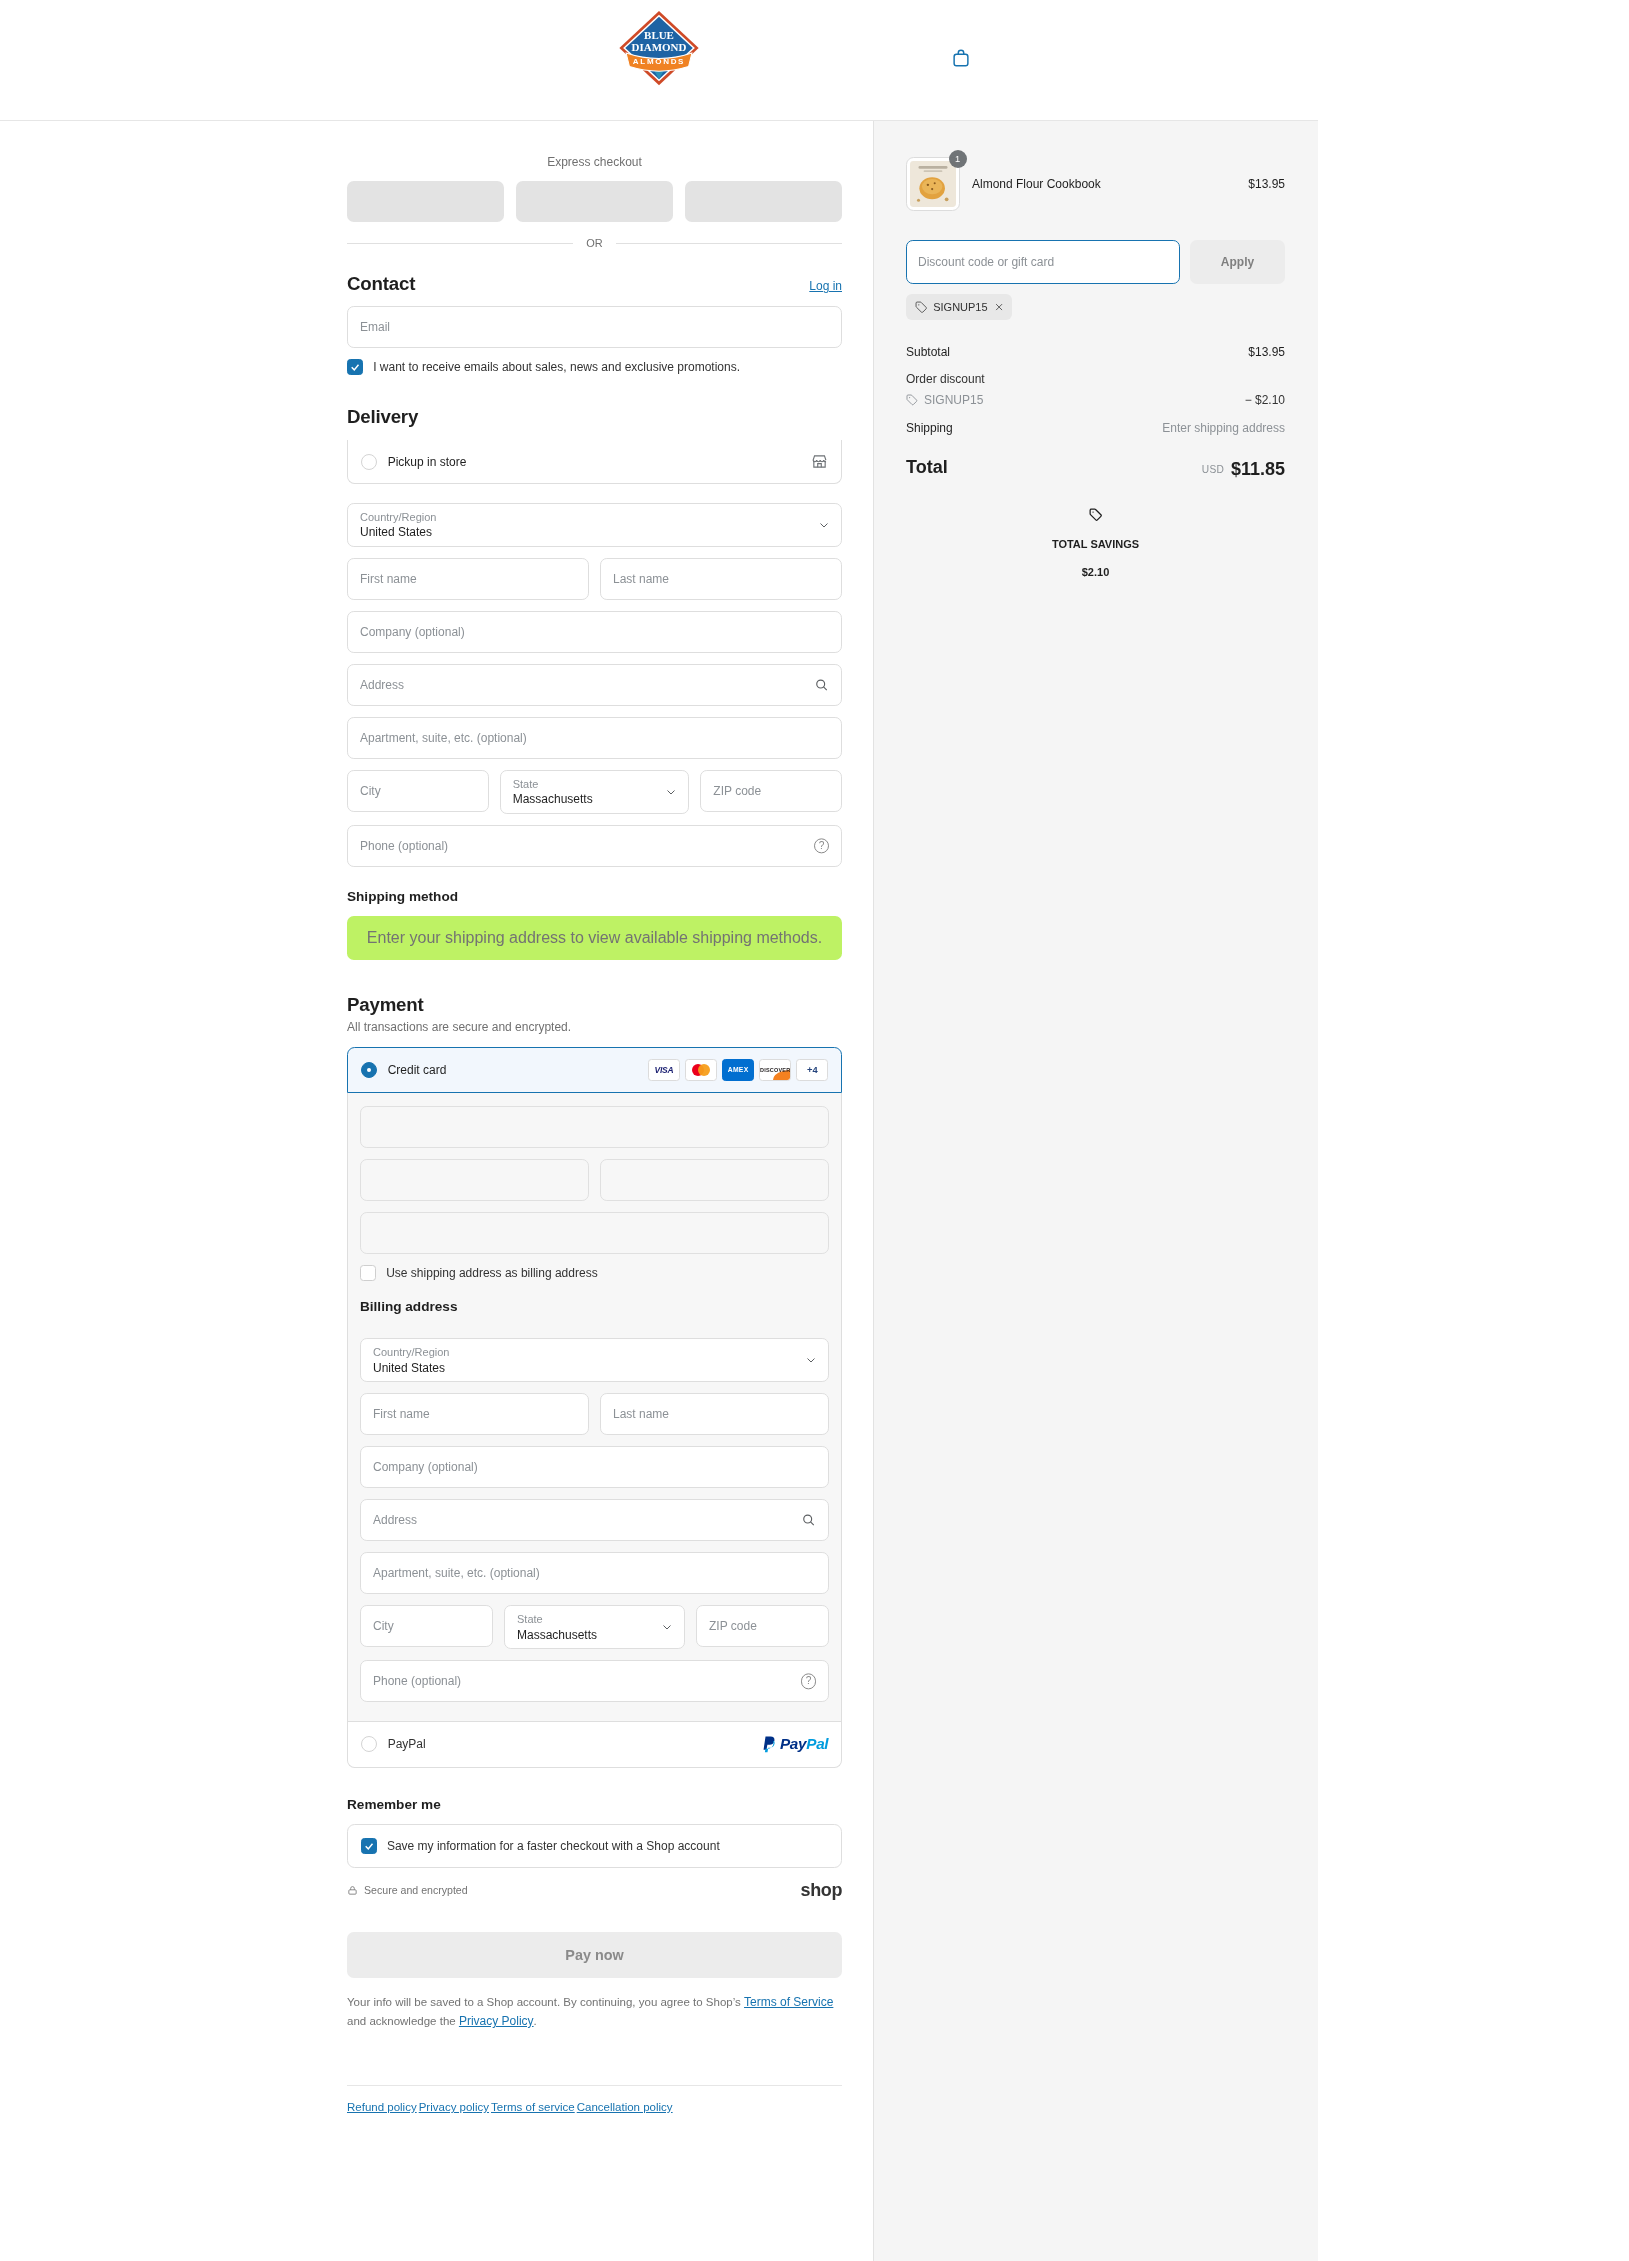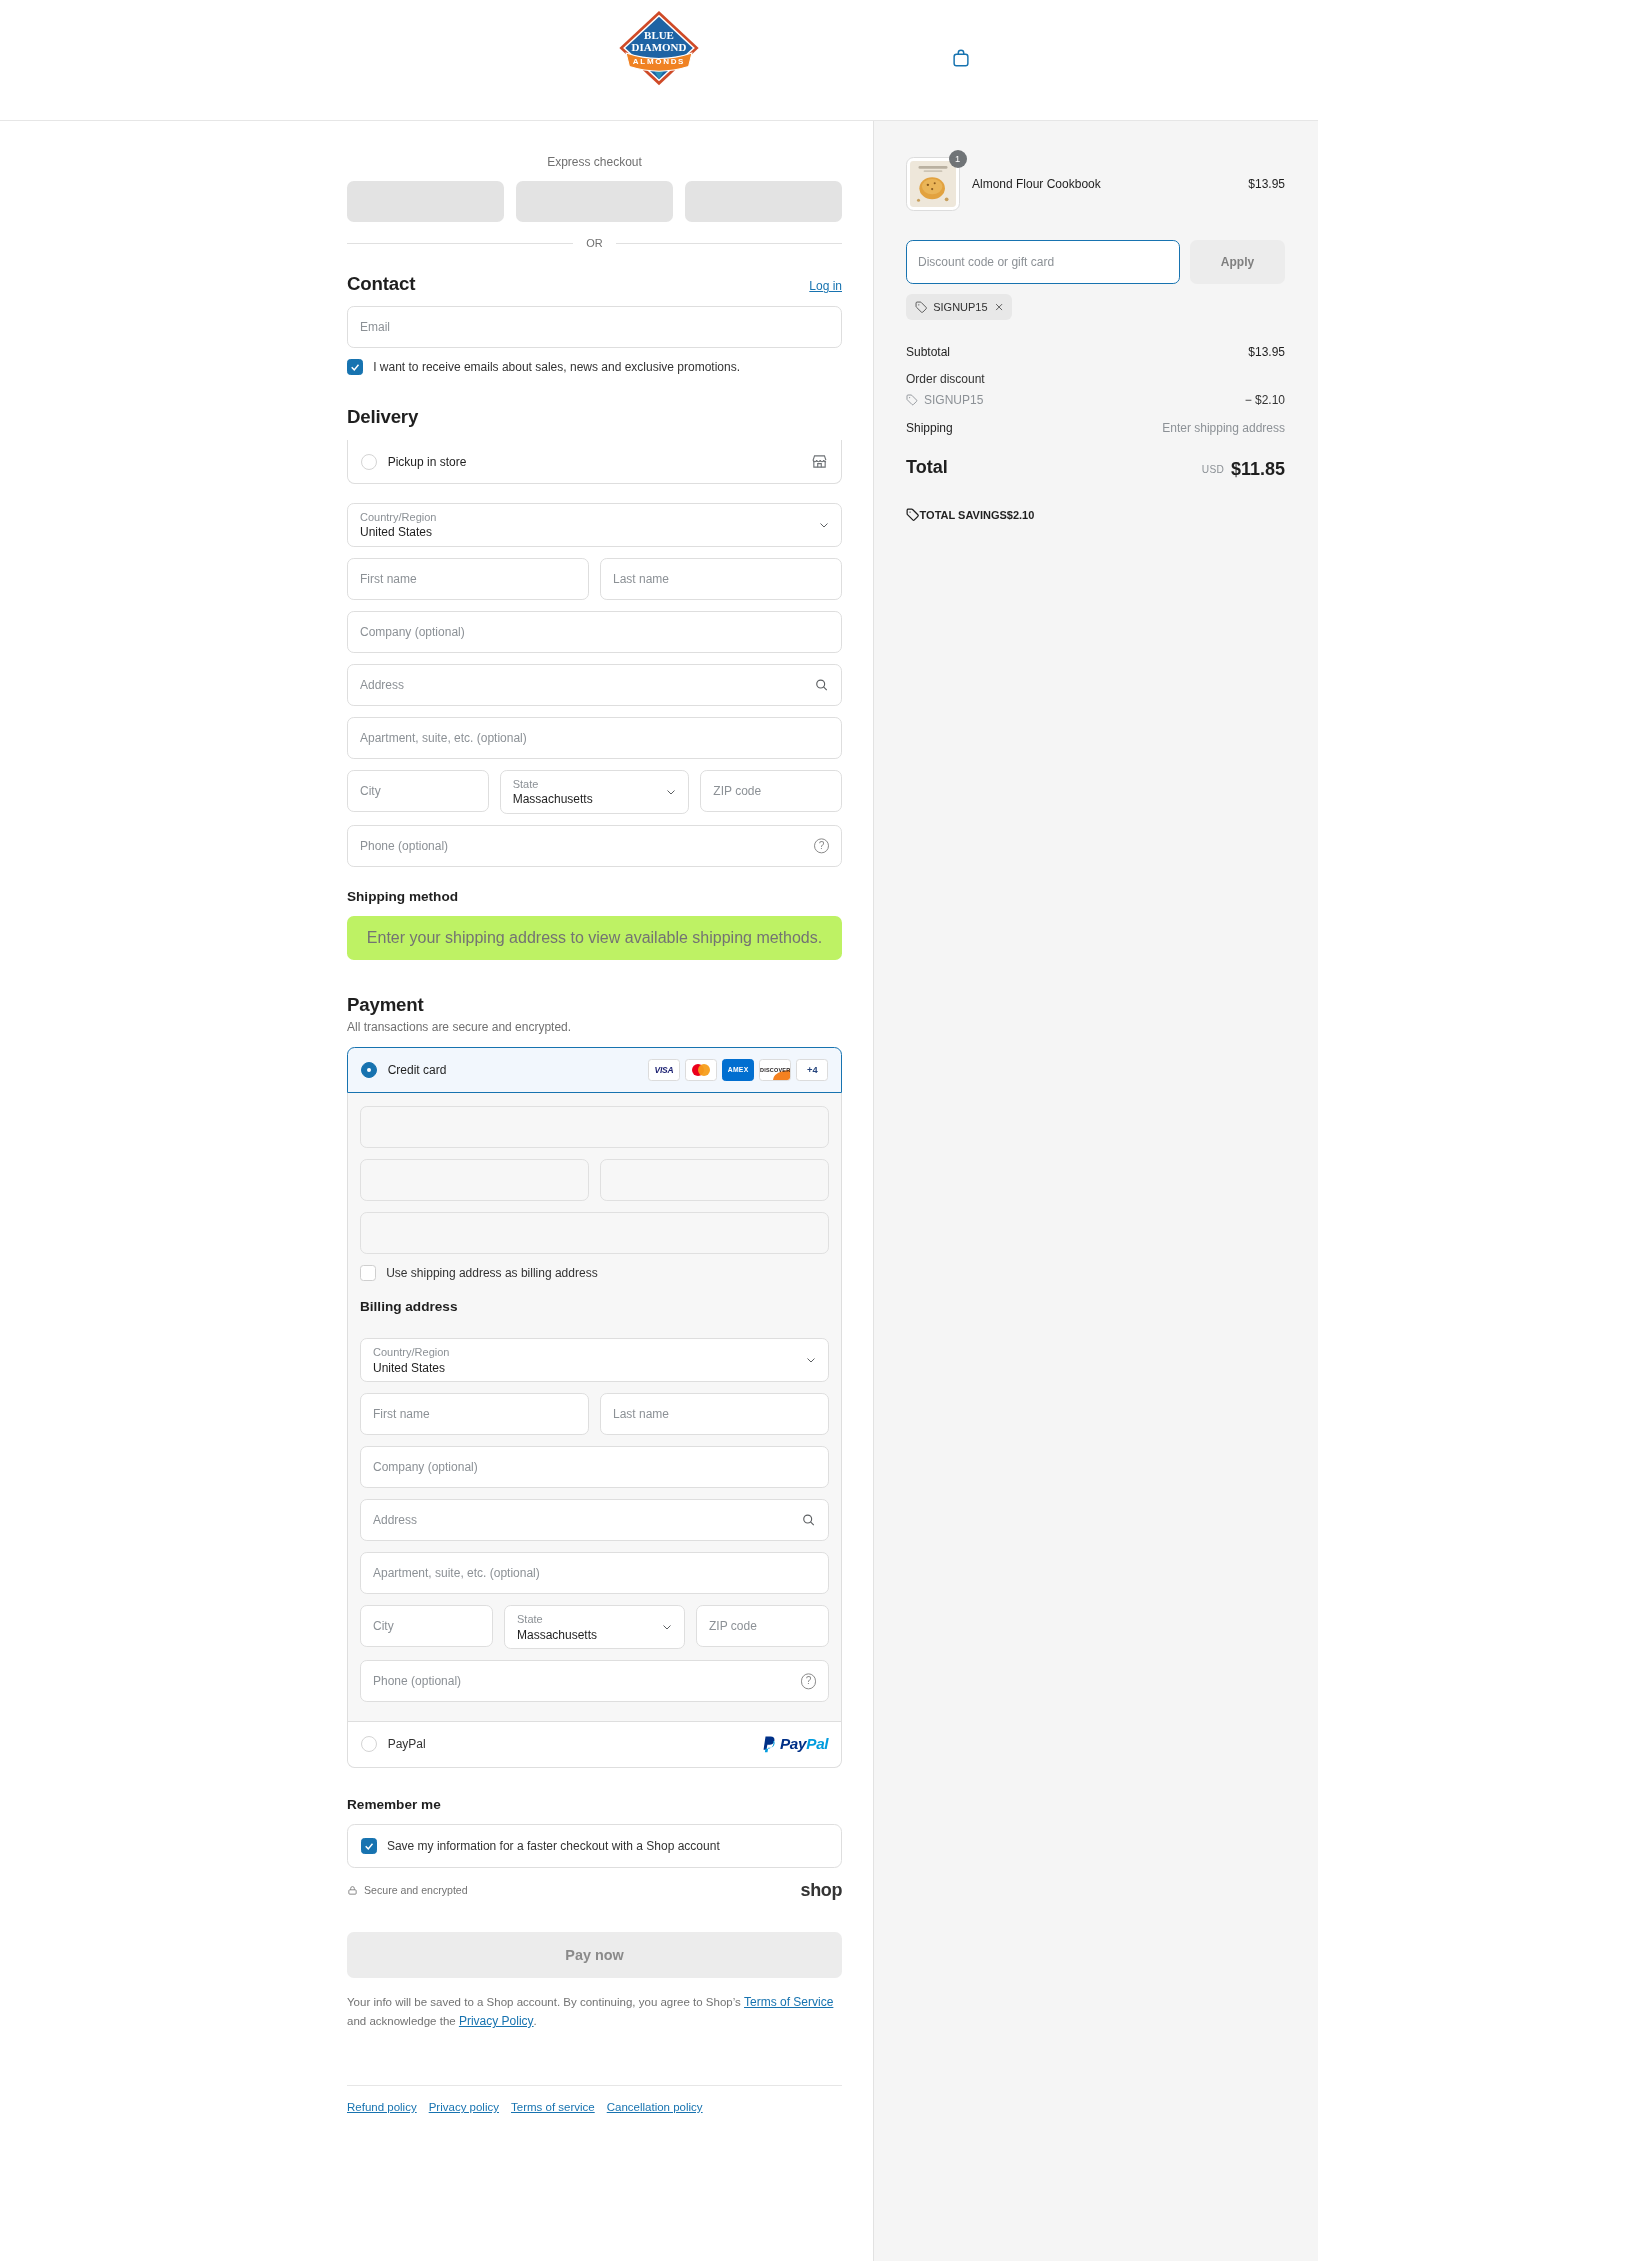--- a/index.html
+++ b/index.html
@@ -102,21 +102,21 @@
   .save-box { border:0.8px solid #dedede; border-radius:7.6px; height:44px; display:flex; align-items:center;
               gap:10.2px; padding:0 12.7px; font-size:12px; margin:12px 0 12px; background:#fff; }
   .secure-row { display:flex; align-items:center; justify-content:space-between; margin-bottom:31px; }
   .secure-l { display:flex; align-items:center; gap:6px; color:#737373; font-size:10.6px; }
   .shop-logo { font-weight:700; font-size:18px; color:#343434; letter-spacing:-0.4px; }
   .paynow { width:100%; height:46px; border:none; border-radius:6.8px; background:#ececec; color:#8a8a8a;
             font:600 14.4px "Liberation Sans", sans-serif; cursor:pointer; margin-bottom:15.3px; }
   .terms { font-size:11.5px; color:#737373; line-height:1.55; }
   .terms a { color:#1773b0; }
 
-  .footer { border-top:0.8px solid #e6e6e6; margin-top:54px; padding-top:15.3px; display:flex; gap:12px; }
+  .footer { border-top:0.8px solid #e6e6e6; margin-top:54px; padding-top:15.3px; display:flex; gap:2px; }
   .footer a { font-size:11.5px; }
 
   
   .prod-row { display:flex; align-items:center; margin-bottom:29px; }
   .thumb { position:relative; width:54px; height:54px; border:0.8px solid #dcdcdc; border-radius:7.6px; background:#fff;
            display:flex; align-items:center; justify-content:center; }
   .badge { position:absolute; top:-7.6px; right:-7.6px; width:18px; height:18px; border-radius:50%;
            background:rgba(100,104,107,.92); color:#fff; font-size:9.3px; display:flex; align-items:center; justify-content:center; }
   .prod-name { flex:1; margin-left:12px; font-size:12px; color:#1f1f1f; }
   .prod-price { font-size:12px; color:#1f1f1f; }
@@ -132,21 +132,21 @@
   .trow { display:flex; justify-content:space-between; font-size:12px; color:#1f1f1f; margin-bottom:12.7px; }
   .trow .muted { color:#8c9196; }
   .drow-label { font-size:12px; margin-bottom:7.6px; }
   .drow { display:flex; justify-content:space-between; align-items:center; font-size:12px; margin-bottom:13.6px; }
   .drow .code { display:flex; align-items:center; gap:6px; color:#8c9196; }
   .total-row { display:flex; justify-content:space-between; align-items:baseline; margin:22px 0 0; }
   .total-lbl { font-size:18px; font-weight:700; color:#1f1f1f; }
   .total-val { display:flex; align-items:center; gap:6.8px; }
   .cur { font-size:10.2px; color:#8c9196; letter-spacing:0.3px; }
   .amt { font-size:18px; font-weight:700; color:#1f1f1f; }
-  .savings { display:flex; align-items:center; gap:0; margin-top:28px; font-size:11px; font-weight:700; color:#1f1f1f; }
+  .savings { display:flex; align-items:center; gap:16px; margin-top:28px; font-size:11px; font-weight:700; color:#1f1f1f;flex-direction:column; }
 
   svg { display:block; }
 </style>
 </head>
 <body>
 
 <div class="page">
 
   <div class="header">
     <div class="logo">

